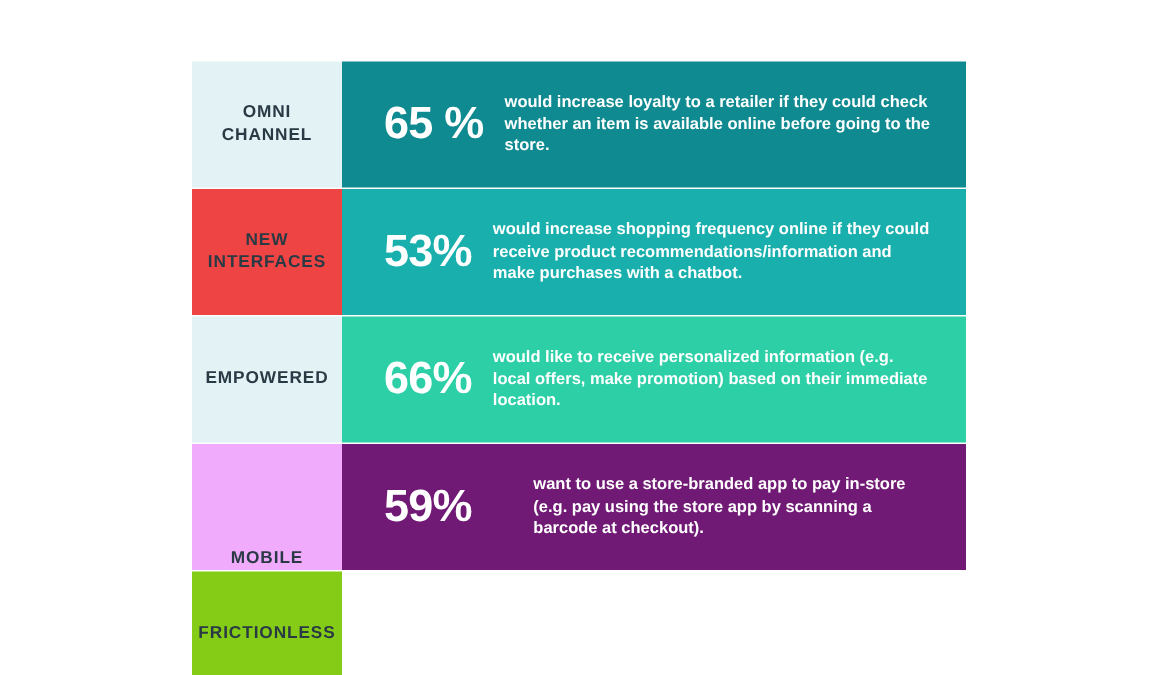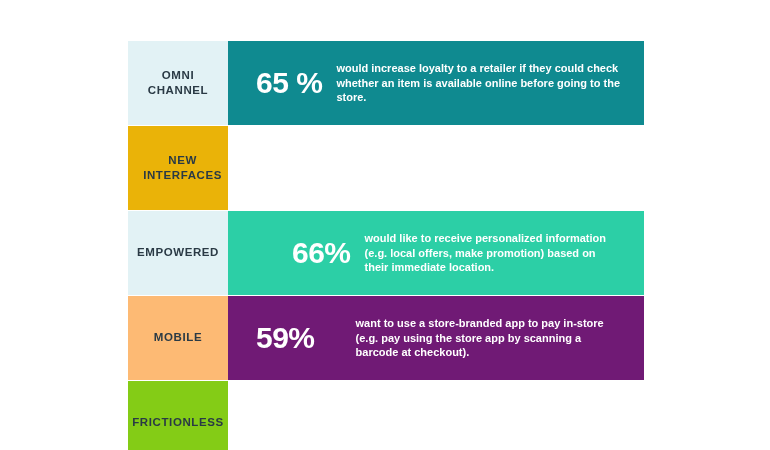--- a/index.html
+++ b/index.html
@@ -91,38 +91,42 @@
       <div class="row-label-text" style="color: rgb(42, 58, 69);">OMNI
 CHANNEL</div>
     </div>
     <div class="row-bar" style="background: rgb(15, 138, 144);">
       <div class="row-percent" style="color: rgb(255, 255, 255);">65 %</div>
       <div class="row-desc" style="color: rgb(255, 255, 255);">would increase loyalty to a retailer if they could check whether an item is available online before going to the store.</div>
     </div>
   </div>
 
   <div class="stat-row">
-    <div class="row-label-cell" style="background: #eab308; justify-content: flex-end;">
+    <div class="row-label-cell" style="background: #ef4444;">
       <div class="row-label-text" style="color: rgb(42, 58, 69);">NEW
 INTERFACES</div>
+    </div>
+    <div class="row-bar" style="background: rgb(24, 175, 173);">
+      <div class="row-percent" style="color: rgb(255, 255, 255);">53%</div>
+      <div class="row-desc" style="color: rgb(255, 255, 255);">would increase shopping frequency online if they could receive product recommendations/information and make purchases with a chatbot.</div>
     </div>
   </div>
 
   <div class="stat-row">
     <div class="row-label-cell" style="background: rgb(226, 242, 245); align-items: center;">
       <div class="row-label-text" style="color: rgb(42, 58, 69);">EMPOWERED</div>
     </div>
     <div class="row-bar" style="background: rgb(44, 207, 166);">
-      <div class="row-percent" style="color: rgb(255, 255, 255); margin-left: 36px;">66%</div>
+      <div class="row-percent" style="color: rgb(255, 255, 255);">66%</div>
       <div class="row-desc" style="color: rgb(255, 255, 255);">would like to receive personalized information (e.g. local offers, make promotion) based on their immediate location.</div>
     </div>
   </div>
 
   <div class="stat-row">
-    <div class="row-label-cell" style="background: #fdba74;">
+    <div class="row-label-cell" style="background: #f0abfc; align-items: flex-end;">
       <div class="row-label-text" style="color: rgb(42, 58, 69);">MOBILE</div>
     </div>
     <div class="row-bar" style="background: #701a75;">
       <div class="row-percent" style="color: rgb(255, 255, 255);">59%</div>
       <div class="row-desc" style="color: rgb(255, 255, 255); margin-left: 27px;">want to use a store-branded app to pay in-store (e.g. pay using the store app by scanning a barcode at checkout).</div>
     </div>
   </div>
 
   <div class="stat-row">
     <div class="row-label-cell" style="background: #84cc16;">

